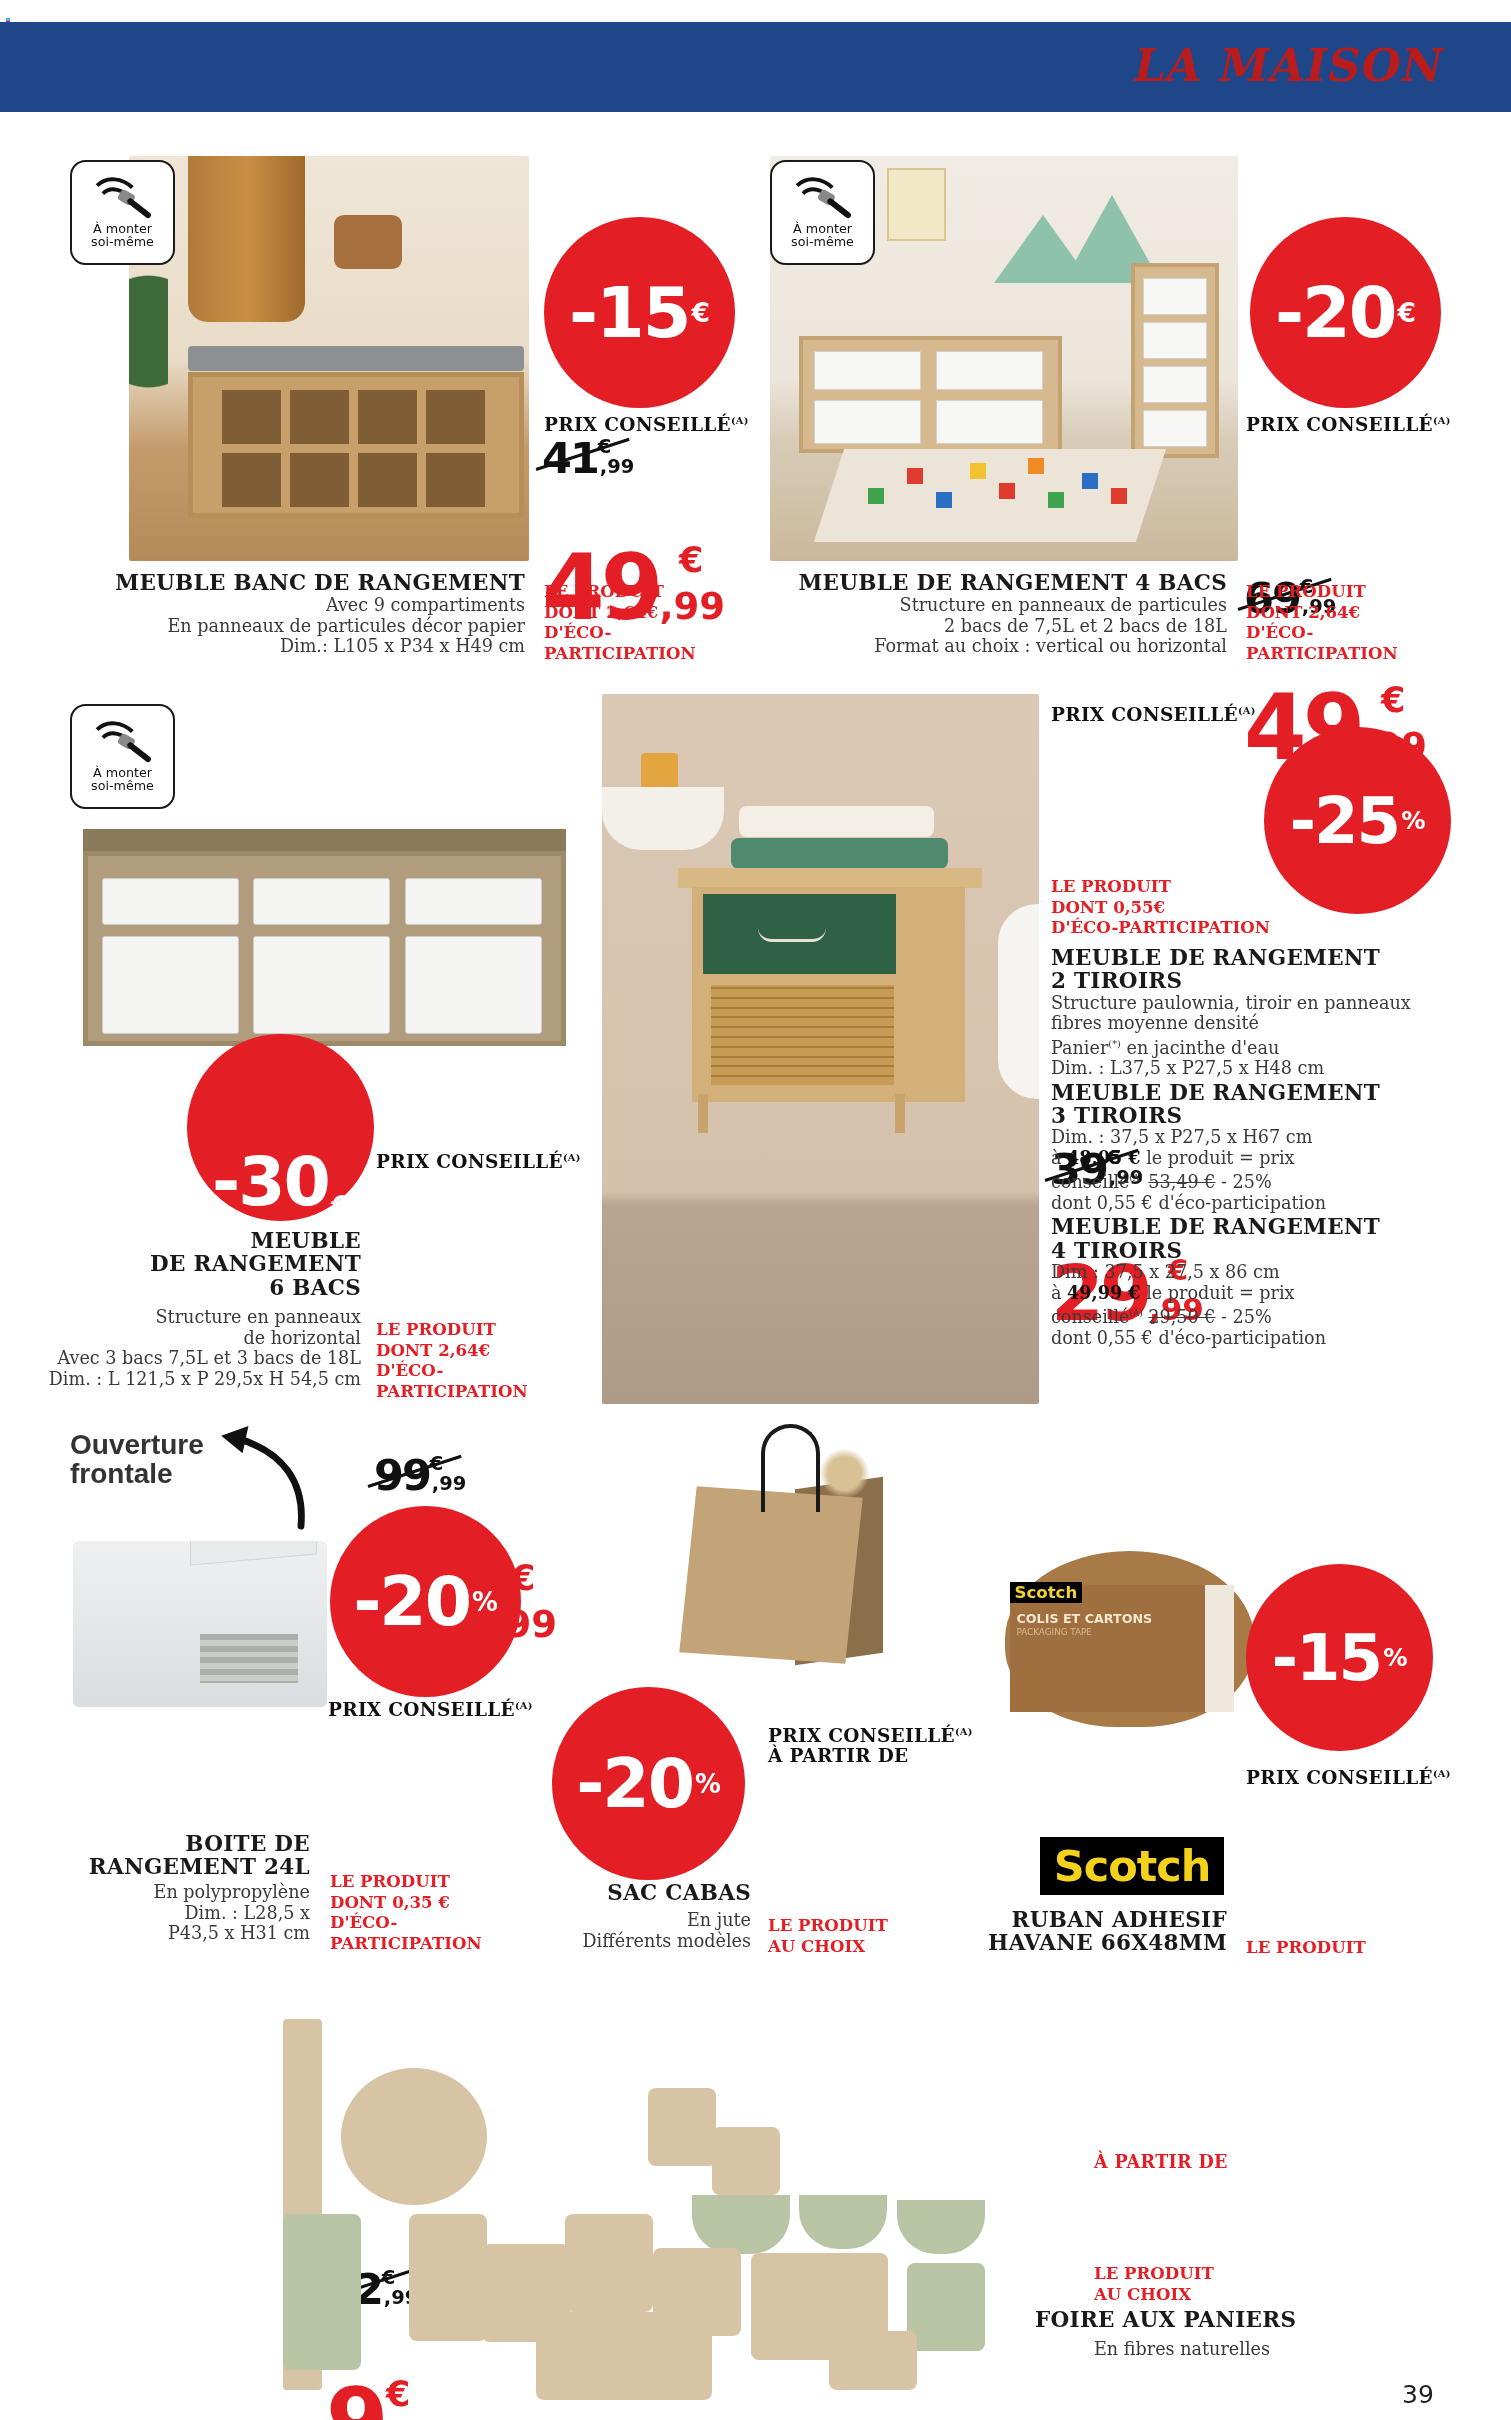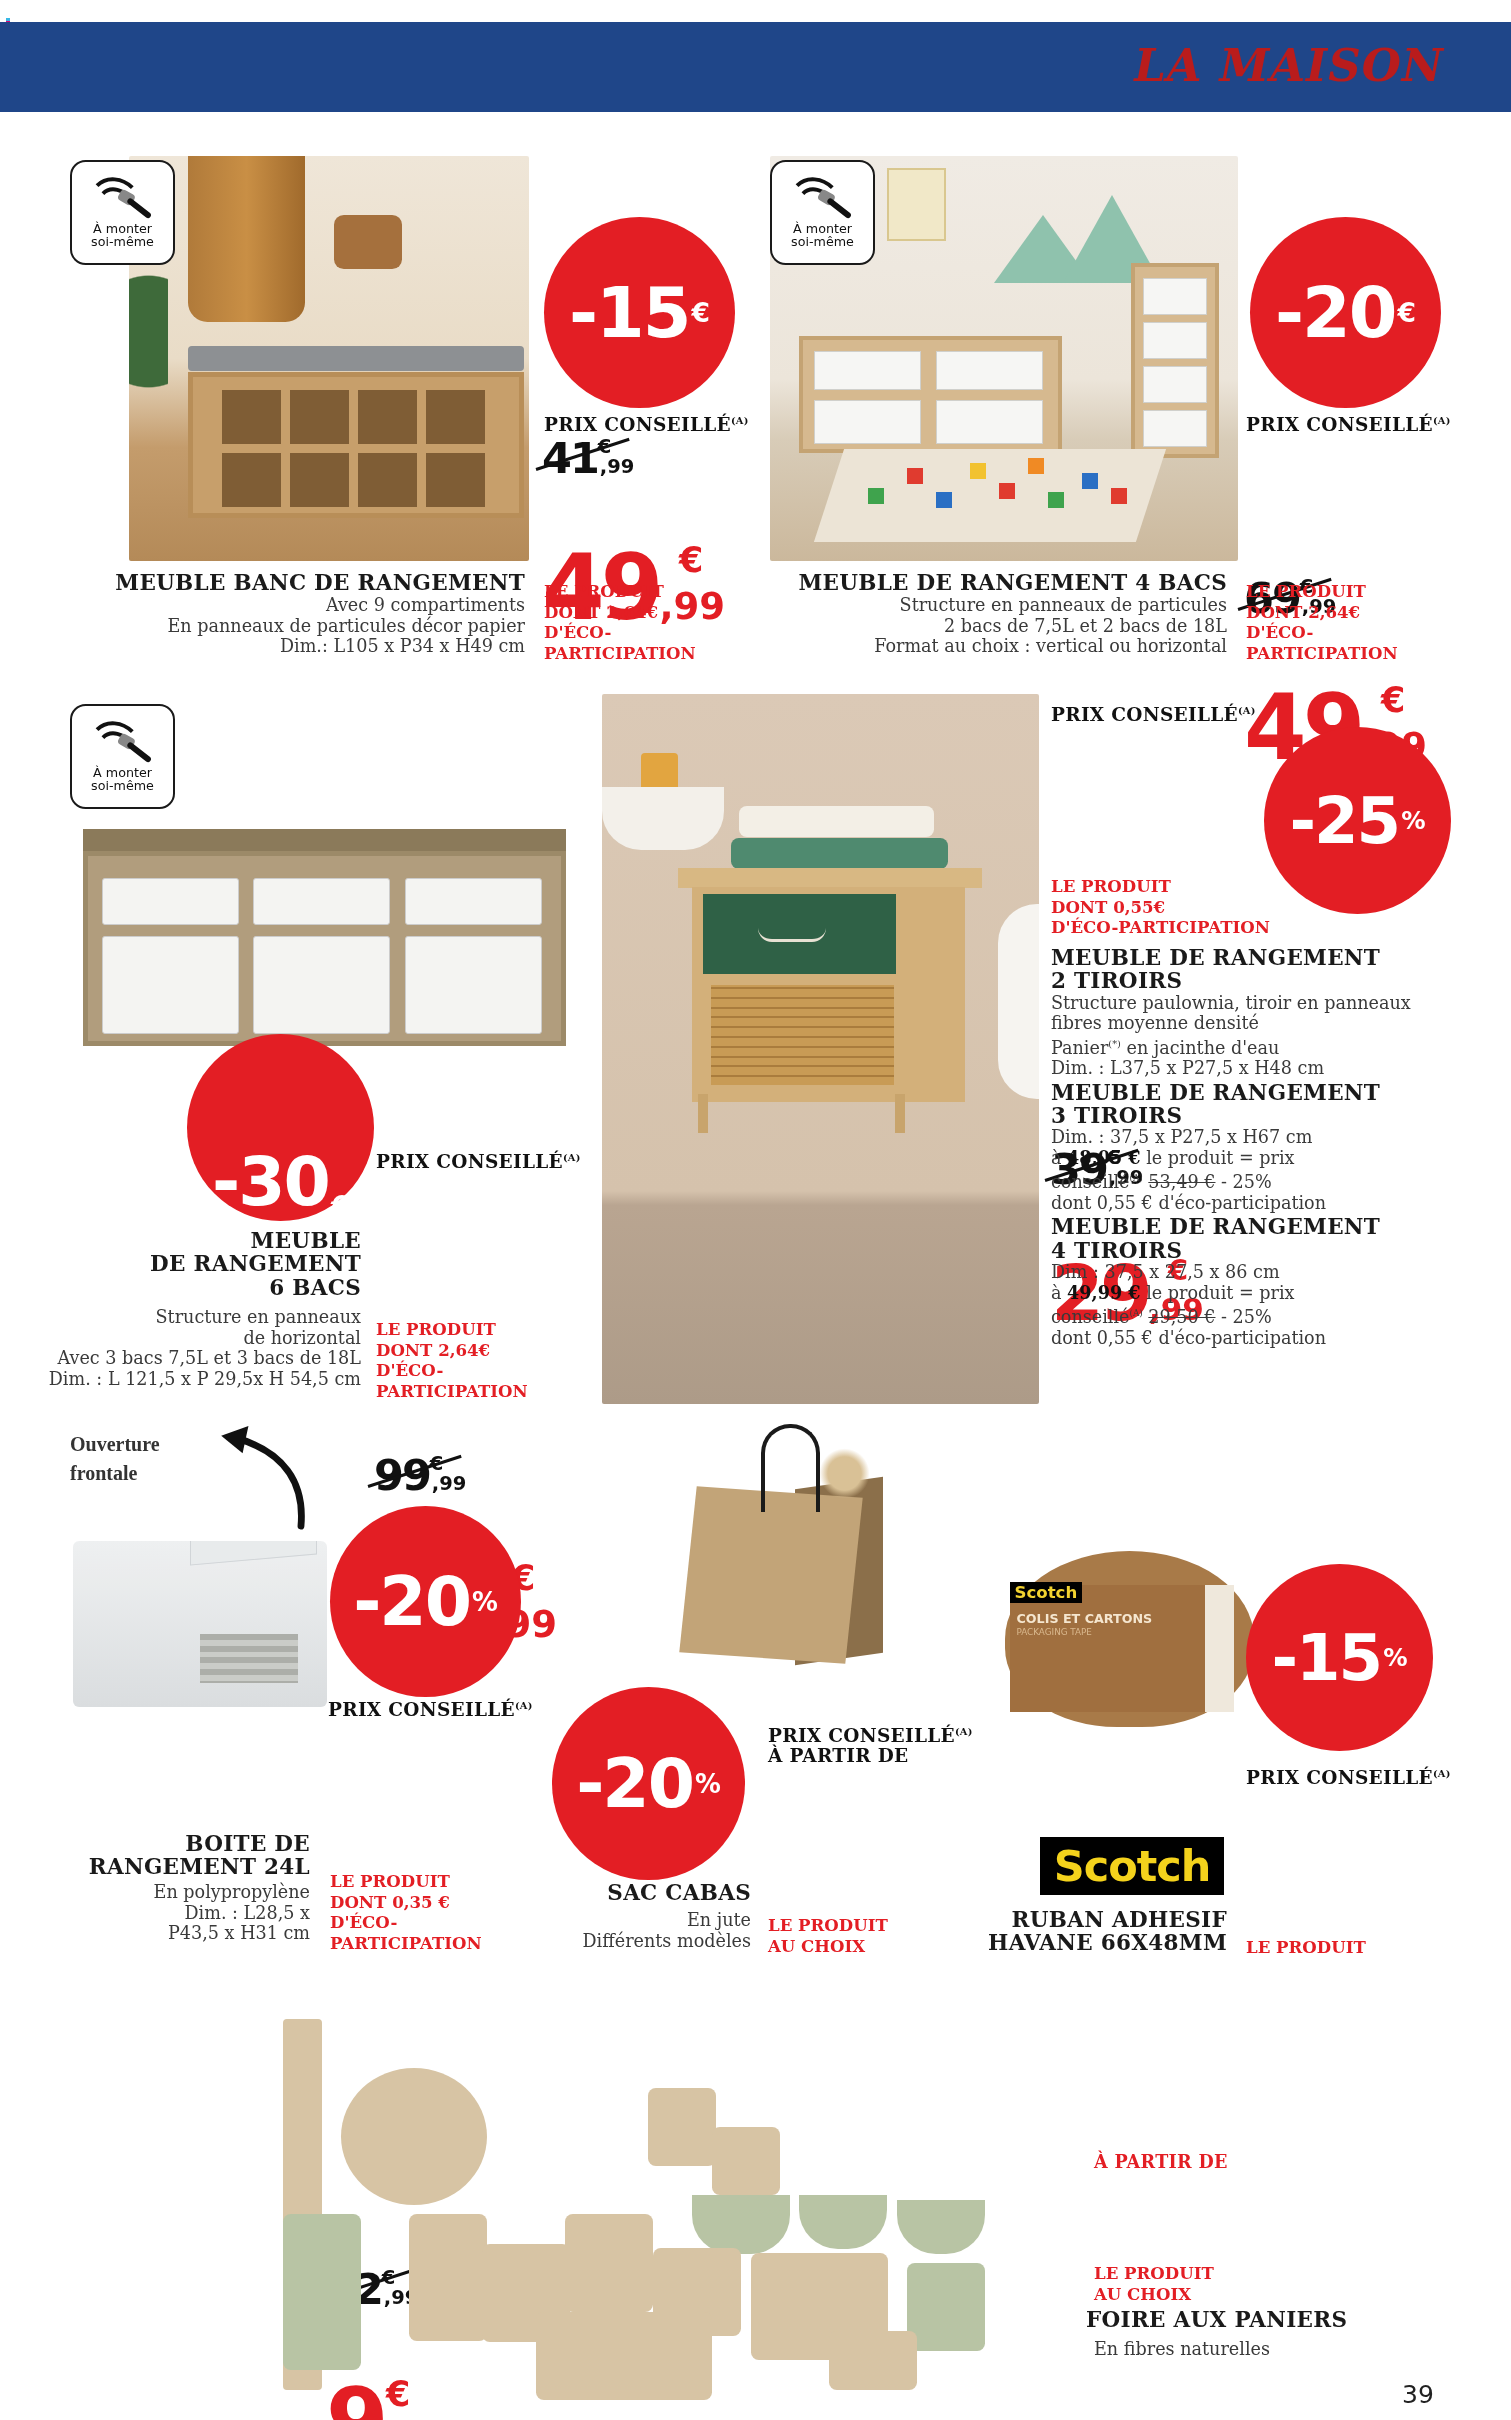--- a/index.html
+++ b/index.html
@@ -98,21 +98,21 @@
   .red-note { font-family:"DejaVu Serif",serif; font-weight:bold; font-size: 16.6px; color:#e31e24; line-height: 20.5px; white-space: nowrap; }
 
   .p-title { font-family:"DejaVu Serif",serif; font-weight:bold; font-size: 21.5px; color:#1a1a1a; white-space:nowrap; letter-spacing: 0.3px; }
   .p-desc { font-family:"DejaVu Serif",serif; font-size: 17.6px; color:#3a3a3a; line-height: 20.5px; white-space:nowrap; }
   .right { text-align: right; }
   .strike-txt { text-decoration: line-through; }
 
   .scotch-logo { background:#000; color:#f4d21c; font-family:"DejaVu Sans",sans-serif; font-weight:bold; font-size: 43px; padding: 3.9px 13.7px; letter-spacing: -1px; }
 
   .page-num { font-family:"DejaVu Sans",sans-serif; font-size: 25px; color:#222; }
-  .annot { font-family:Liberation Serif, serif; font-weight:bold; font-size: 20px; color:#333; line-height: 29px; }
+  .annot { font-family:Liberation Sans, sans-serif; font-weight:bold; font-size: 28px; color:#333; line-height: 29px; }
 </style>
 </head>
 <body>
 
 <div class="abs reg-marks"></div>
 <div class="abs header-bar"></div>
 <div class="abs header-title">LA MAISON</div>
 
 <div class="abs photo ph-bench">
   <div class="plant"></div>
@@ -439,17 +439,17 @@
   <div class="b g" style="left:644px;top:273px;width:78px;height:88px;"></div>
   <div class="b" style="left:273px;top:322px;width:176px;height:88px;"></div>
   <div class="b" style="left:566px;top:341px;width:88px;height:59px;"></div>
 </div>
 <div class="abs pc-label" style="left:1094px;top:2151px;font-size:17.6px;color:#e31e24;">À PARTIR DE</div>
 
 <div class="abs red-note" style="left:1094px;top:2263px;">
   <div>LE PRODUIT</div>
     <div>AU CHOIX</div>
 </div>
-<div class="abs p-title" style="left:1086px;top:2307px;text-align:right;">FOIRE AUX PANIERS</div>
+<div class="abs p-title" style="left:1035px;top:2307px;text-align:right;">FOIRE AUX PANIERS</div>
 <div class="abs p-desc" style="left:1094px;top:2339px;">En fibres naturelles</div>
 
 <div class="abs page-num" style="left:1402px;top:2380px;">39</div>
 
 
 </body></html>

